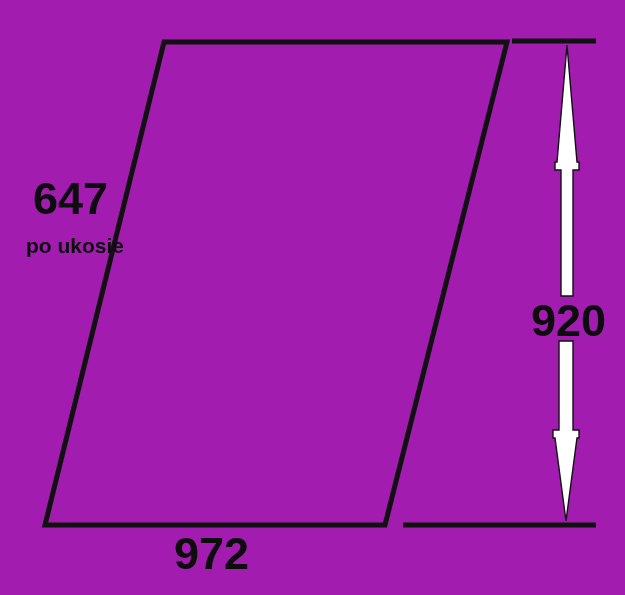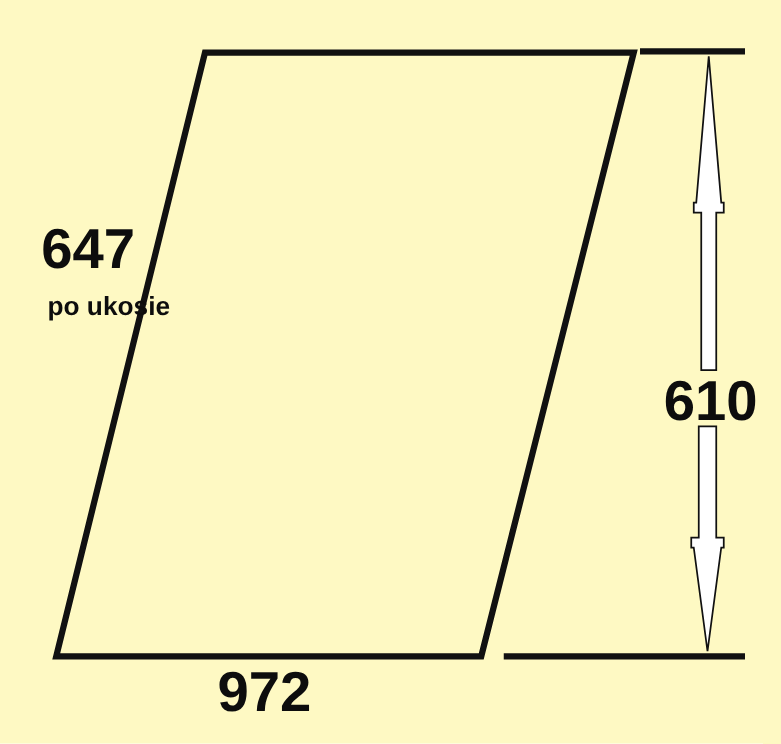--- a/index.html
+++ b/index.html
@@ -4,21 +4,21 @@
 <style>
   html, body {
     margin: 0;
     padding: 0;
     background: #ffffff;
   }
   .canvas {
     position: relative;
     width: 625px;
     height: 595px;
-    background: #fef9c3;
+    background: #a21caf;
     overflow: hidden;
     font-family: "Liberation Sans", sans-serif;
   }
   .canvas svg {
     position: absolute;
     left: 0;
     top: 0;
   }
   .dim-label {
     position: absolute;
@@ -49,19 +49,19 @@
 
     <line x1="403" y1="525" x2="596" y2="525" stroke="#111111" stroke-width="5"></line>
 
     <path d="M567,45 L557,162 L555,162 L555,170 L561,170 L561,296 L573,296 L573,170 L579,170 L579,162 L577,162 Z" fill="#ffffff" stroke="#111111" stroke-width="1.4" stroke-linejoin="miter"></path>
 
     <path d="M559,341 L573,341 L573,430 L579,430 L579,438 L577,438 L566,521 L555,438 L553,438 L553,430 L559,430 Z" fill="#ffffff" stroke="#111111" stroke-width="1.4" stroke-linejoin="miter"></path>
   </svg>
 
   <div class="dim-label dim-number" style="left:33px; top:176px;">647</div>
 
-  <div class="dim-label dim-qualifier" style="left:26px; top:235px;margin-left:12px;">po ukosie</div>
+  <div class="dim-label dim-qualifier" style="left:26px; top:235px;">po ukosie</div>
 
-  <div class="dim-label dim-number" style="left:531px; top:298px;">610</div>
+  <div class="dim-label dim-number" style="left:531px; top:298px;">920</div>
 
   <div class="dim-label dim-number" style="left:174px; top:531px;">972</div>
 
 </div>
 
 </body></html>

